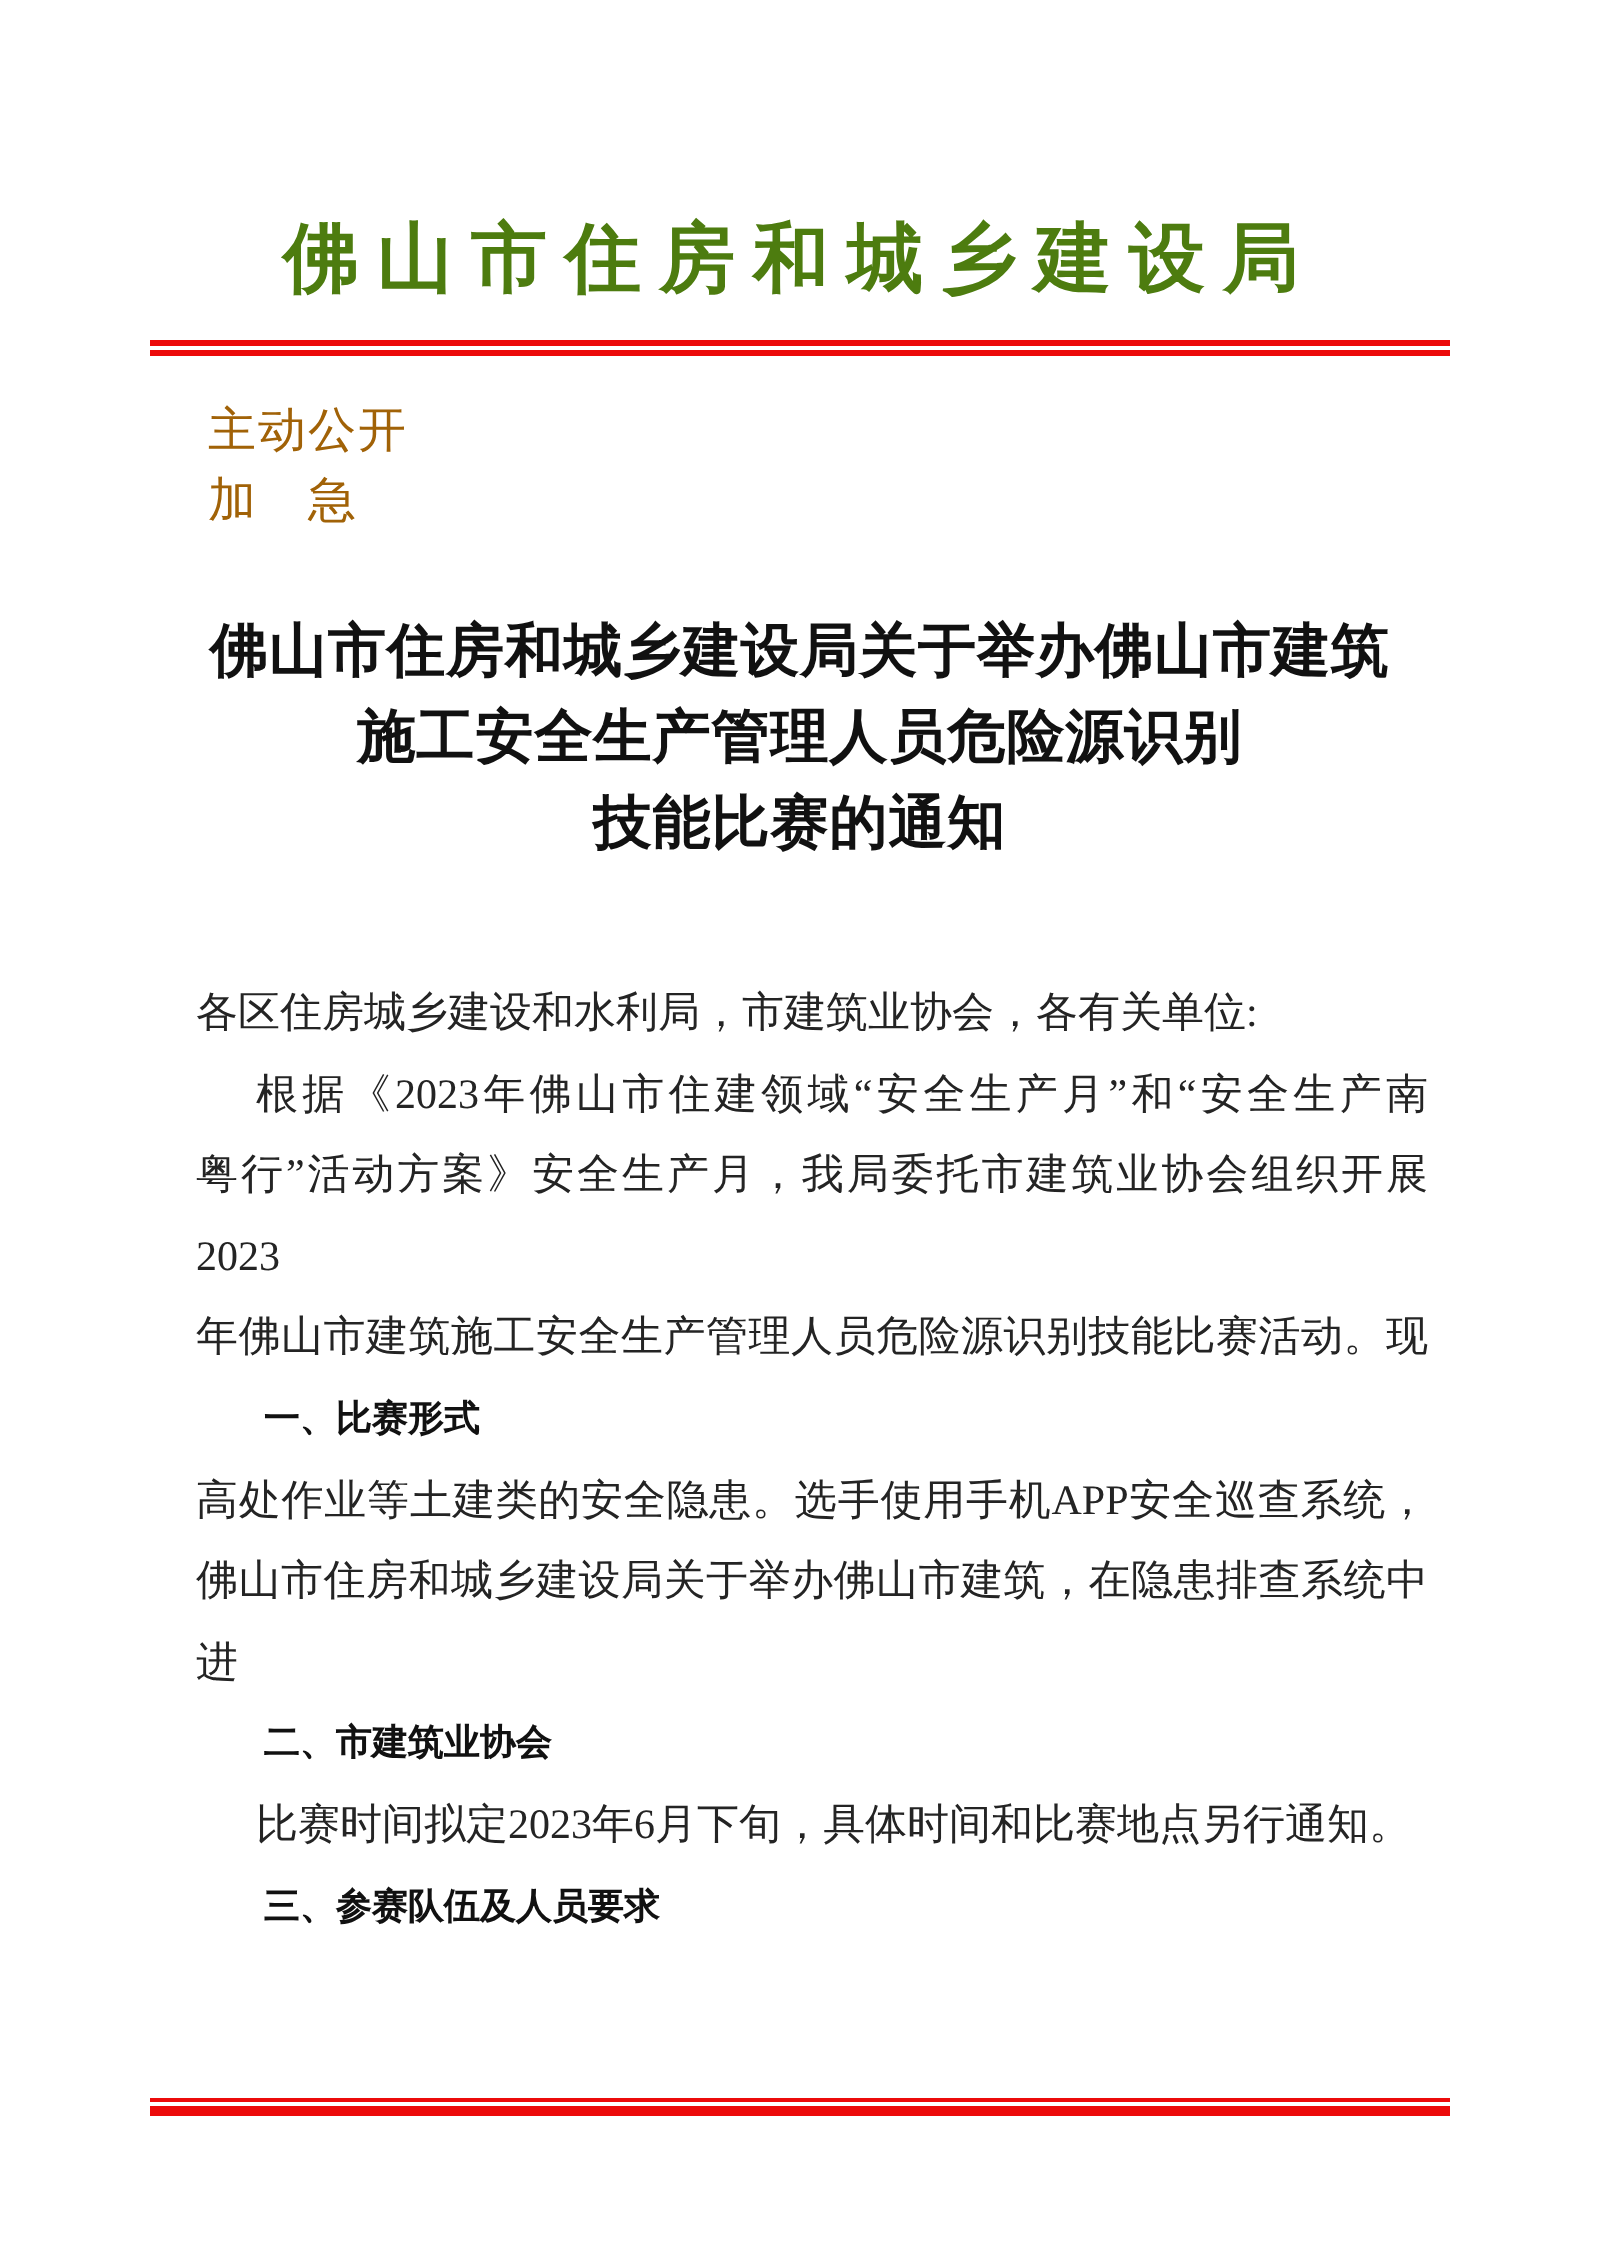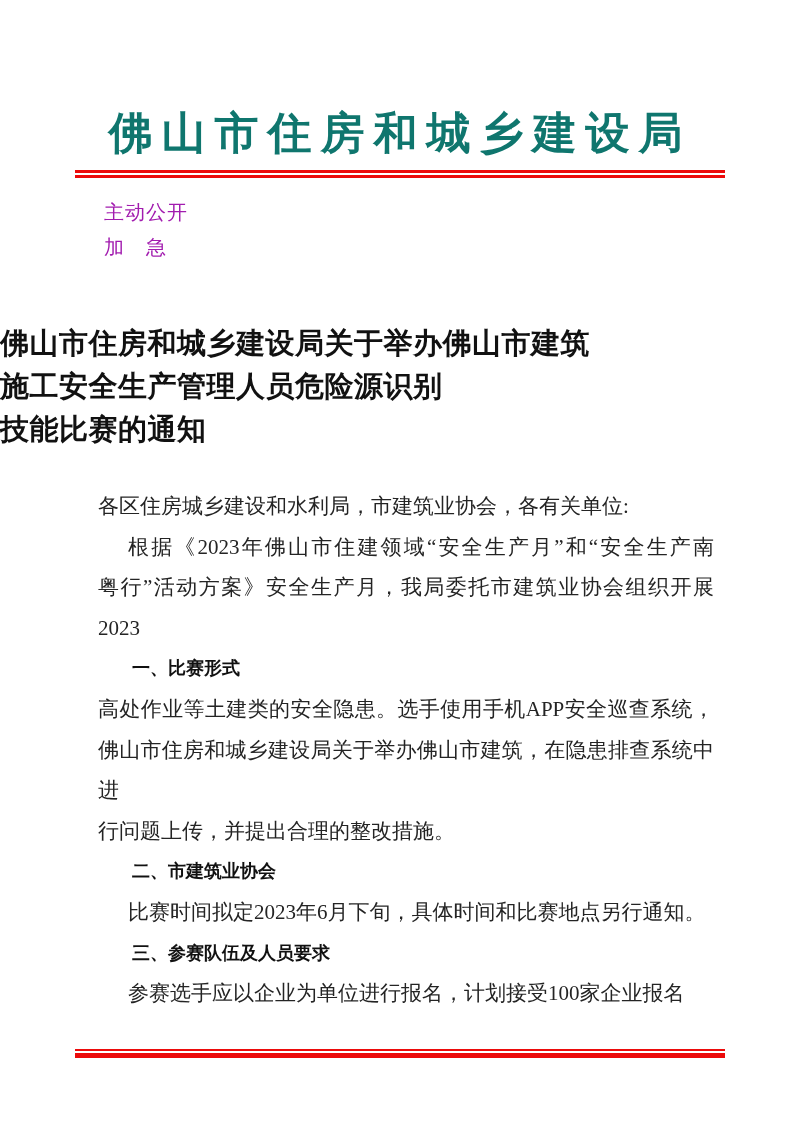--- a/index.html
+++ b/index.html
@@ -18,24 +18,24 @@
   }
 
   
   .agency {
     position: absolute;
     top: 104px;
     left: 0;
     width: 100%;
     text-align: center;
     font-family: "Liberation Serif", "DejaVu Serif", serif;
-    font-size: 44px;
+    font-size: 38px;
     font-weight: 700;
     letter-spacing: 9px;
-    color: #0f766e;
+    color: #4d7c0f;
     white-space: nowrap;
   }
 
   
   .rule {
     position: absolute;
     left: 75px;
     width: 650px;
     background: #ffffff;
   }
@@ -50,42 +50,42 @@
     height: 2px;
     border-top: 2px solid #ec0b0b;
     border-bottom: 5px solid #ec0b0b;
   }
 
   
   .mark {
     position: absolute;
     left: 104px;
     font-family: "Liberation Sans", "DejaVu Sans", sans-serif;
-    font-size: 20px;
+    font-size: 24px;
     font-weight: 500;
     letter-spacing: 1px;
-    color: #a21caf;
+    color: #a16207;
     white-space: pre;
   }
   .mark.disclosure { top: 199px; }
   .mark.urgency    { top: 234px; }
 
   
   .doc-title {
     position: absolute;
     top: 305px;
     left: 0;
     width: 100%;
+    text-align: center;
     font-family: "Liberation Serif", "DejaVu Serif", serif;
     font-size: 29px;
     font-weight: 700;
     letter-spacing: 0.5px;
     line-height: 43px;
     color: #111111;
-    margin-top: 17px;
   }
 
   
   .doc-body {
     position: absolute;
     top: 470px;
     left: 98px;
     width: 616px;
     font-family: "Liberation Serif", "DejaVu Serif", serif;
     font-size: 21px;
@@ -124,25 +124,24 @@
   <div class="doc-title">
     <div>佛山市住房和城乡建设局关于举办佛山市建筑</div>
     <div>施工安全生产管理人员危险源识别</div>
     <div>技能比赛的通知</div>
   </div>
 
   <div class="doc-body">
     <div class="line">各区住房城乡建设和水利局，市建筑业协会，各有关单位:</div>
     <div class="line indent fill">根据《2023年佛山市住建领域“安全生产月”和“安全生产南</div>
     <div class="line fill">粤行”活动方案》安全生产月，我局委托市建筑业协会组织开展2023</div>
+    <div class="line fill">年佛山市建筑施工安全生产管理人员危险源识别技能比赛活动。现</div>
     <div class="line heading">一、比赛形式</div>
     <div class="line fill">高处作业等土建类的安全隐患。选手使用手机APP安全巡查系统，</div>
     <div class="line fill">佛山市住房和城乡建设局关于举办佛山市建筑，在隐患排查系统中进</div>
-    <div class="line">行问题上传，并提出合理的整改措施。</div>
     <div class="line heading">二、市建筑业协会</div>
     <div class="line indent">比赛时间拟定2023年6月下旬，具体时间和比赛地点另行通知。</div>
     <div class="line heading">三、参赛队伍及人员要求</div>
-    <div class="line indent">参赛选手应以企业为单位进行报名，计划接受100家企业报名</div>
   </div>
 
   <div class="rule bottom-rule"></div>
 
 </div>
 
 </body></html>

